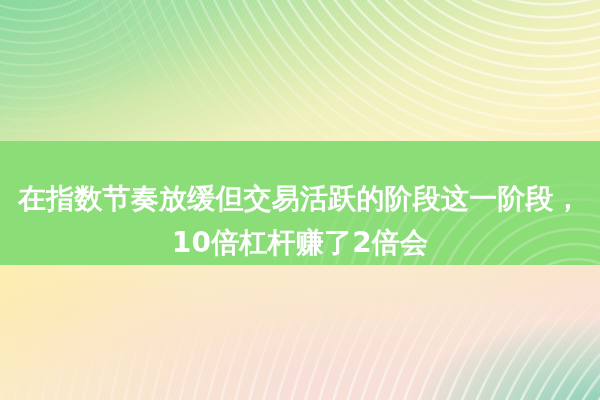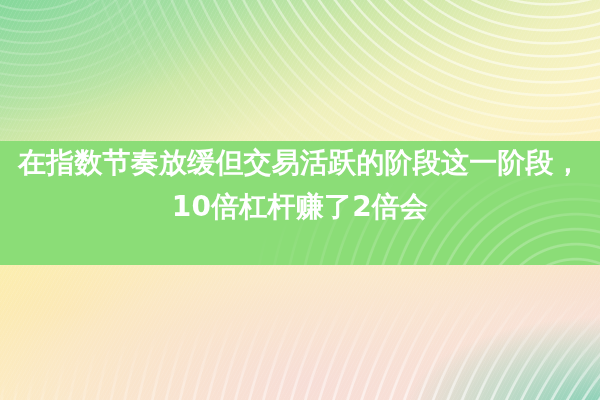--- a/index.html
+++ b/index.html
@@ -150,21 +150,21 @@
 
   
   .text-band {
     position: absolute;
     left: 0;
     right: 0;
     top: 141px;
     height: 124px;
     background: #8bdd77;
     display: flex;
-    align-items: flex-start;
+    align-items: flex-end;
     justify-content: center;
   }
 
   
   .band-arcs {
     position: absolute;
     inset: 0;
     background: repeating-radial-gradient(
       circle at 96% 150%,
       rgba(255,255,255,0) 0px,

